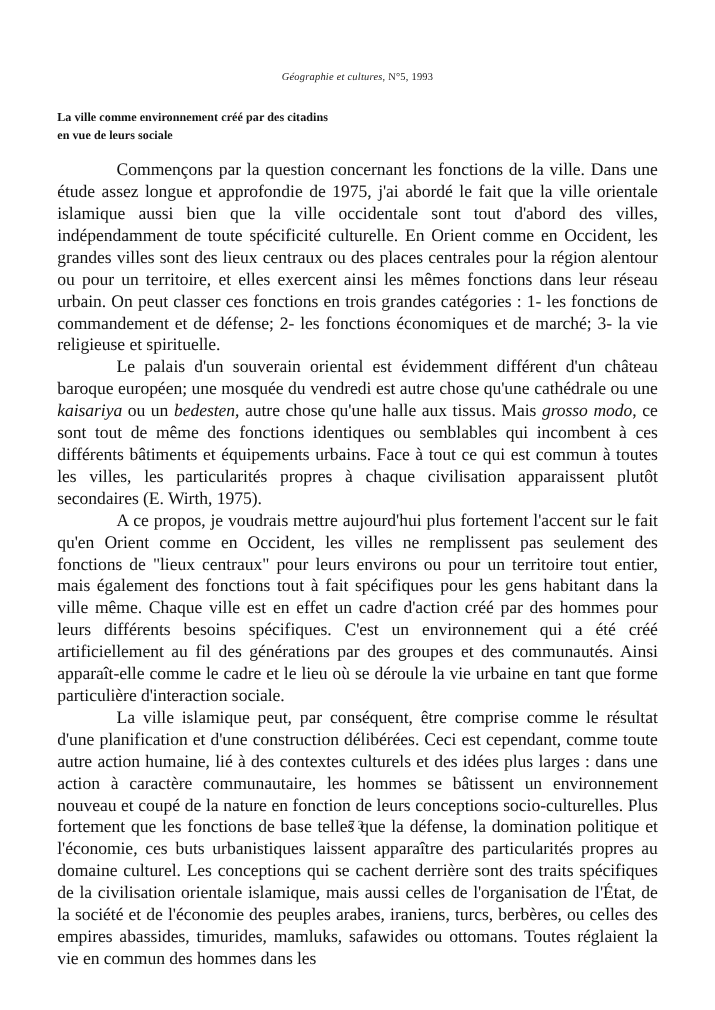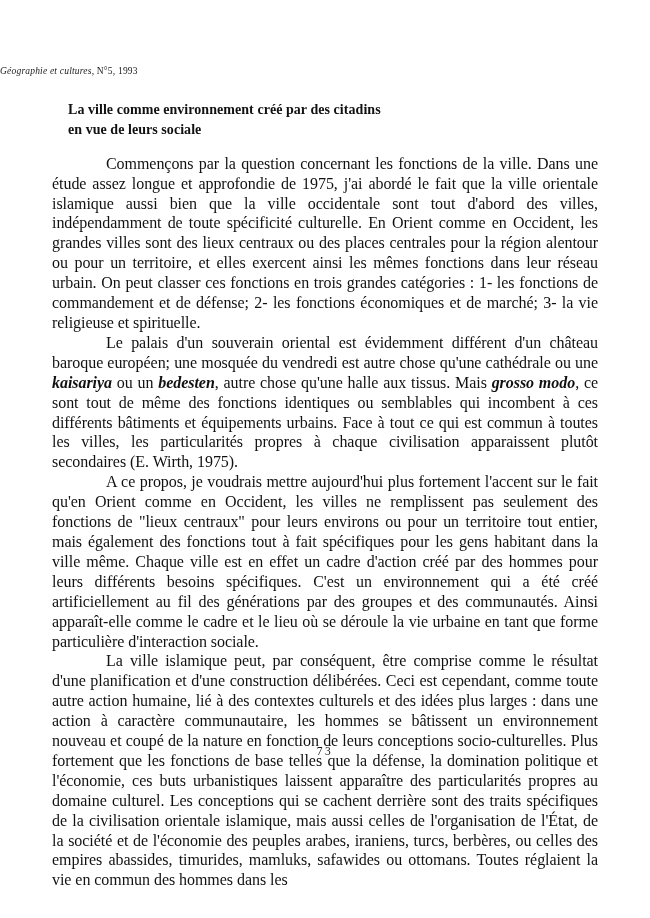--- a/index.html
+++ b/index.html
@@ -21,60 +21,59 @@
     left: 0;
     width: 650px;
     height: 918px;
     background: #ffffff;
   }
   .running-head {
     position: absolute;
     top: 66px;
     left: 0;
     width: 650px;
-    text-align: left;
+    text-align: center;
     font-style: italic;
     font-size: 9.5px;
     letter-spacing: 0.2px;
     color: #1a1a1a;
   }
   .running-head .issue {
     font-style: normal;
   }
   .content {
     position: absolute;
     top: 100px;
     left: 52px;
     width: 546px;
   }
   .title {
     font-weight: bold;
-    font-size: 14px;
+    font-size: 11px;
     line-height: 1.42;
-    margin: 0 0 14px 16px;
+    margin: 0 0 14px 0;
     letter-spacing: 0.05px;
   }
   .title .line {
     display: block;
   }
   p.body-par {
     margin: 0;
     font-size: 16px;
     line-height: 1.245;
     text-align: justify;
     text-indent: 54px;
     hyphens: none;
     letter-spacing: -0.05px;
   }
   p.body-par + p.body-par {
     margin-top: 0px;
   }
   .it {
     font-style: italic;
-    font-weight: bold;
   }
   .folio {
     position: absolute;
     top: 745px;
     left: 0;
     width: 650px;
     text-align: center;
     font-size: 11.5px;
     letter-spacing: 2.5px;
   }

